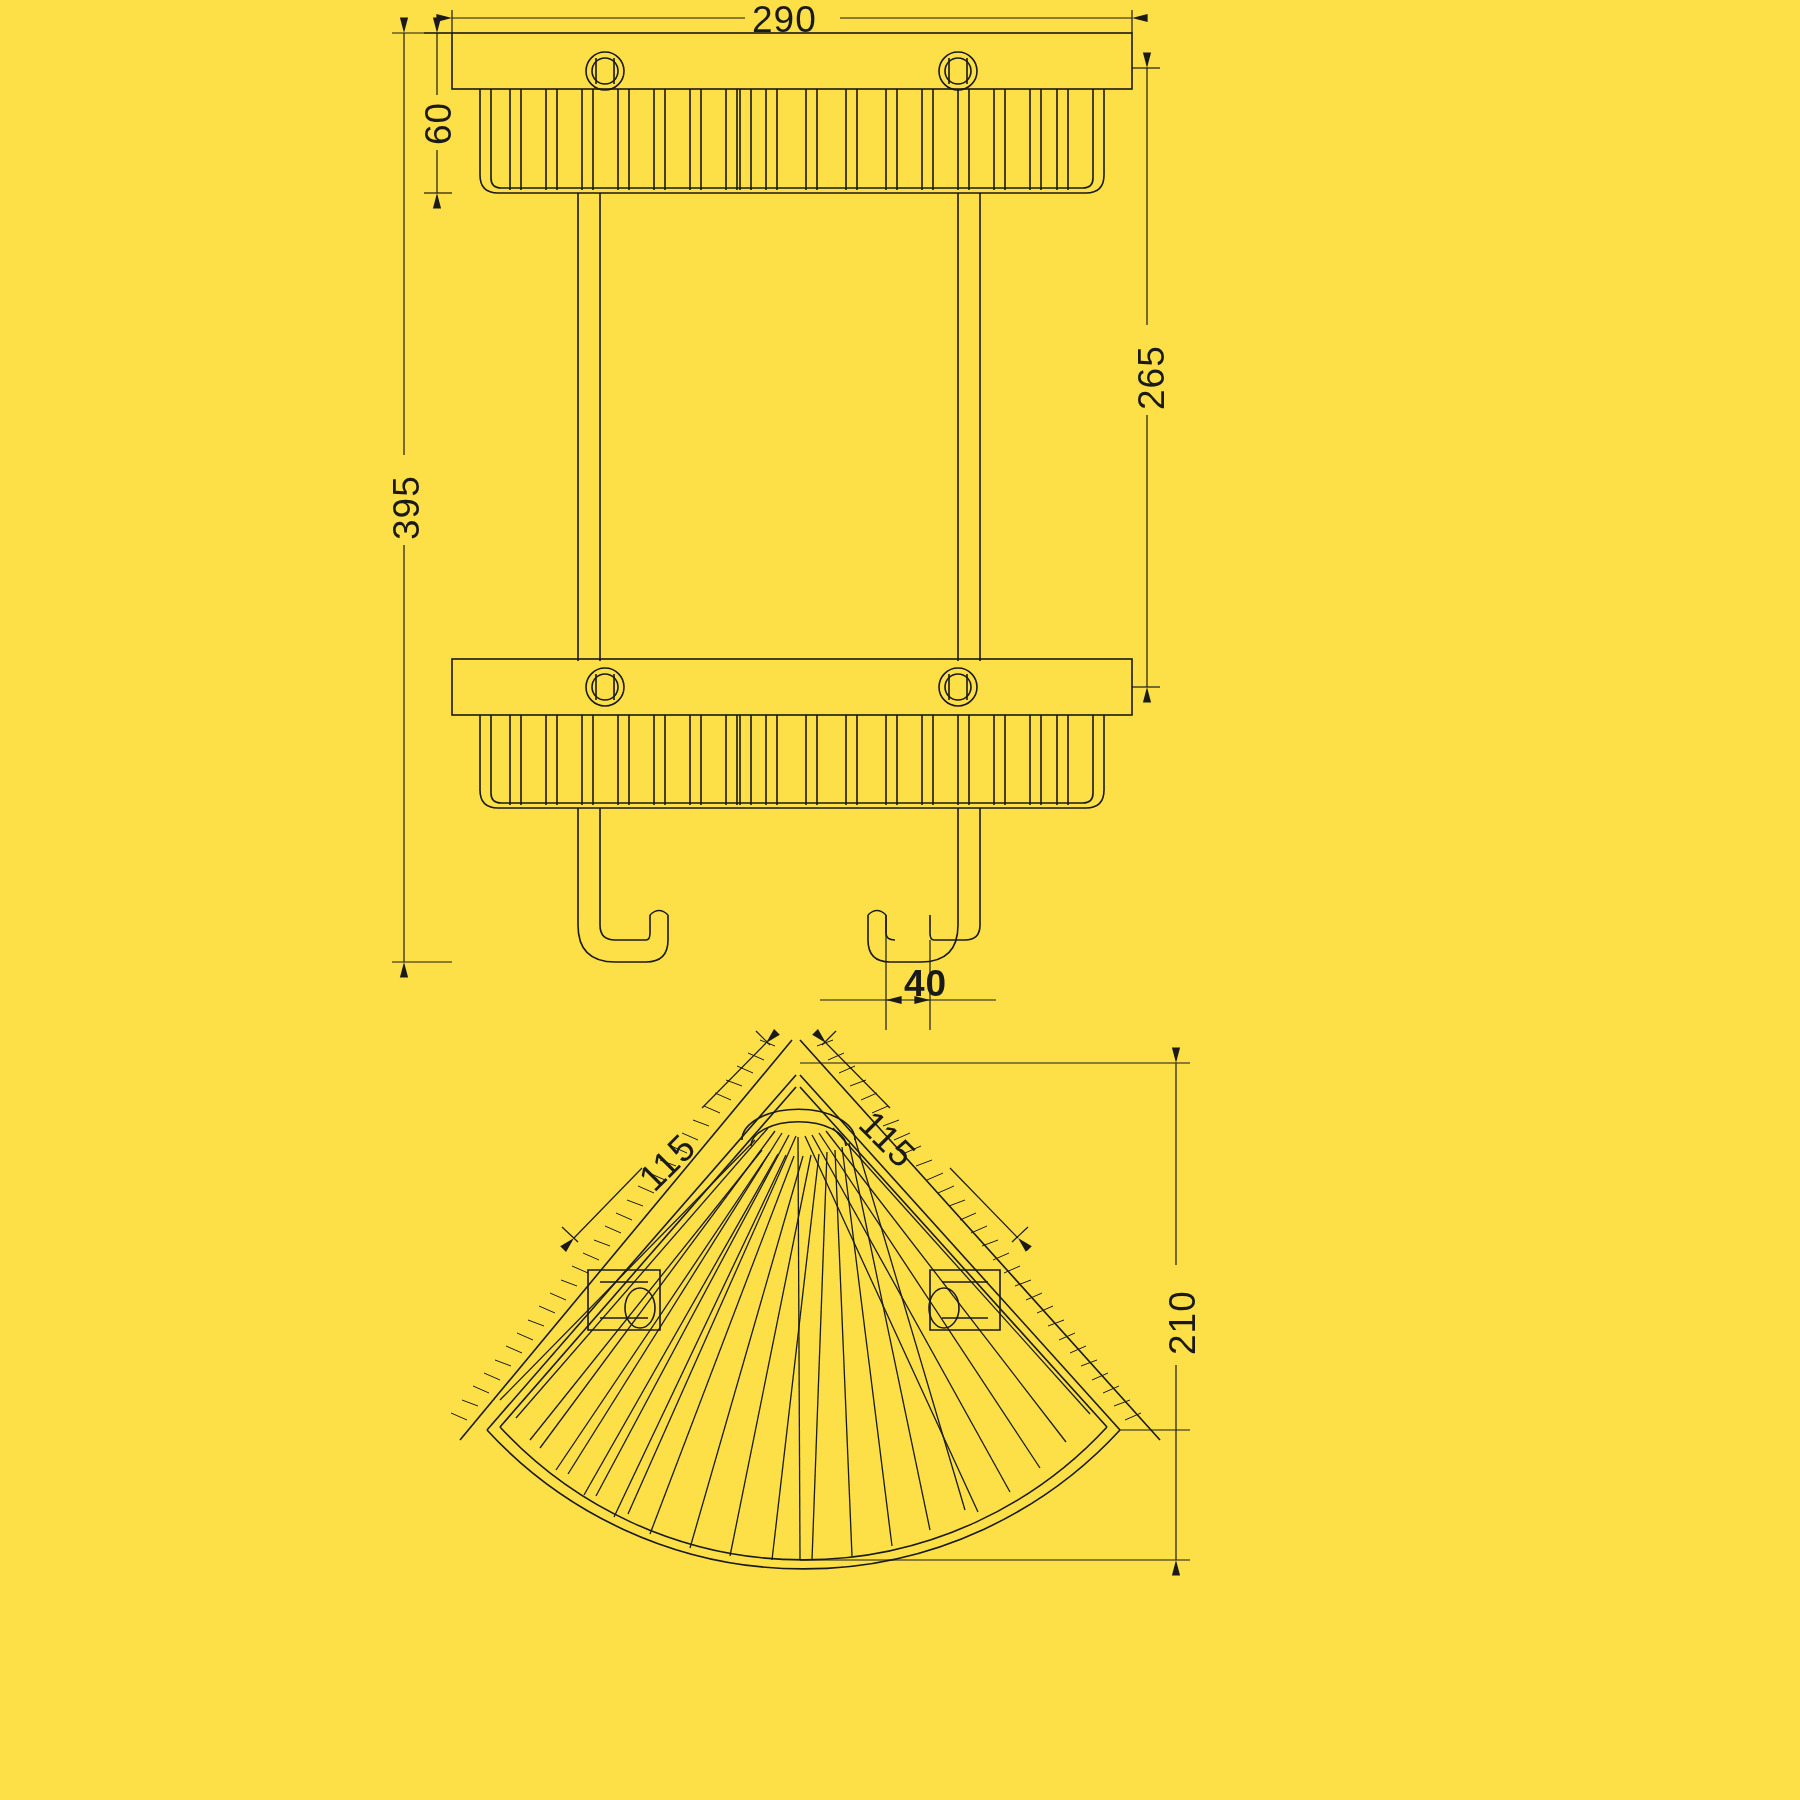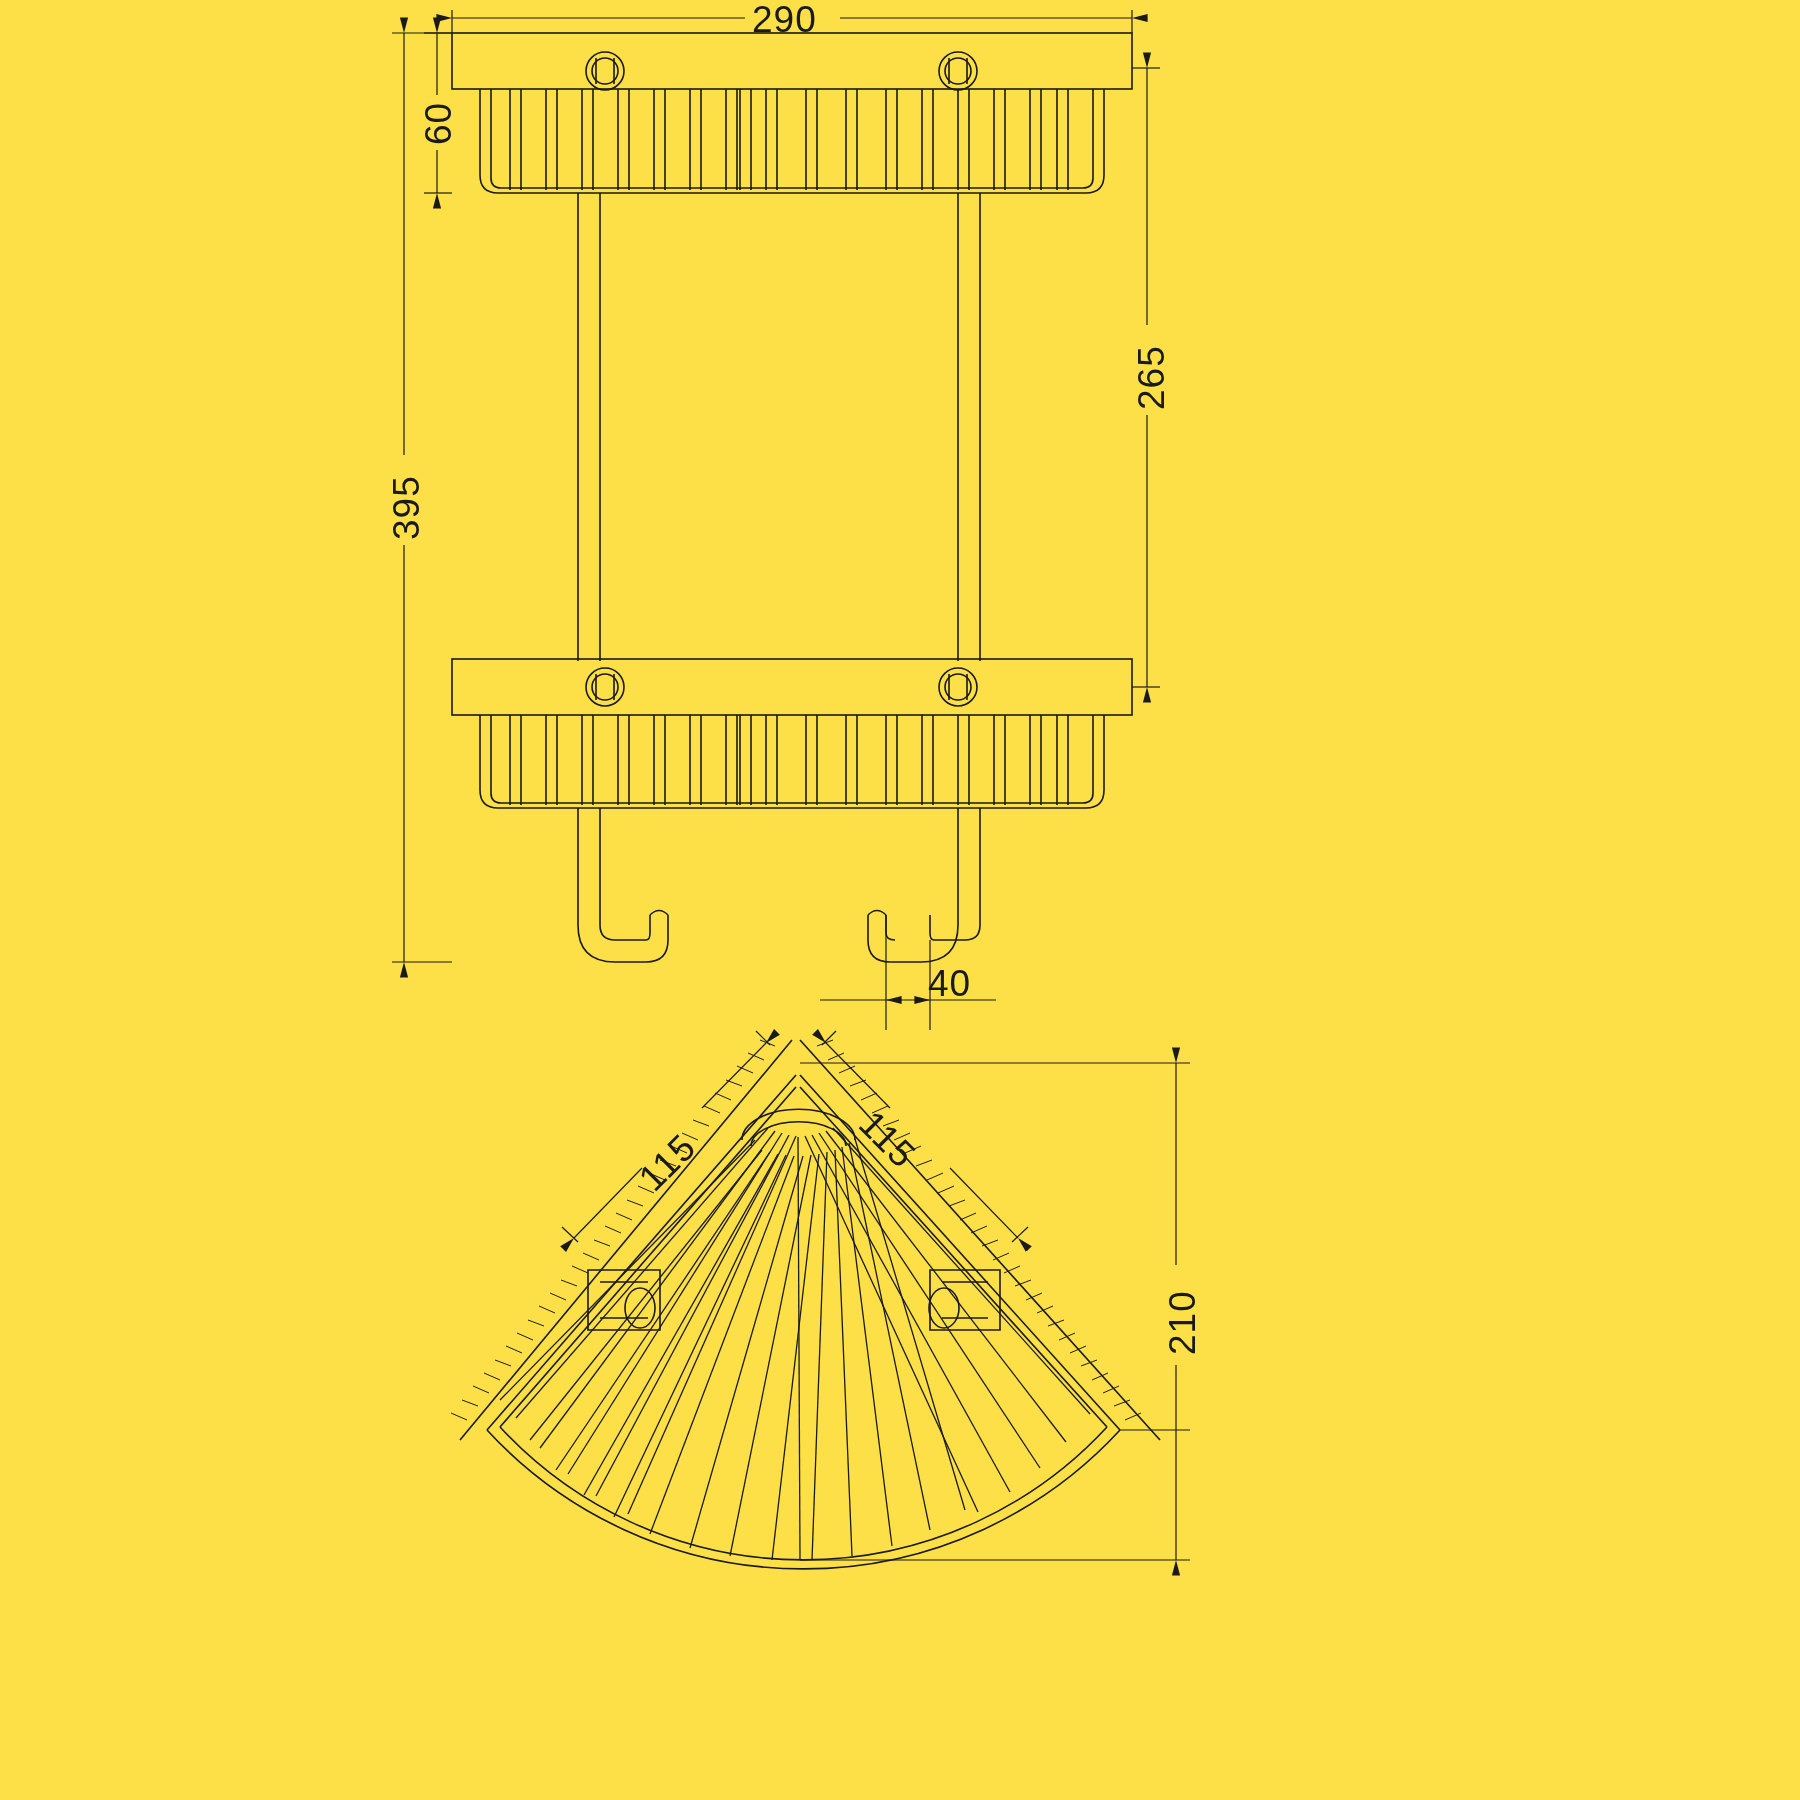--- a/index.html
+++ b/index.html
@@ -312,21 +312,21 @@
   </svg>
 
   <div class="dim-label" style="left:752px; top:-1px;">290</div>
 
   <div class="dim-label rot90" style="left:418px; top:145px;">60</div>
 
   <div class="dim-label rot90" style="left:386px; top:540px;">395</div>
 
   <div class="dim-label rot90" style="left:1131px; top:410px;">265</div>
 
-  <div class="dim-label" style="left:928px; top:963px;">40</div>
+  <div class="dim-label" style="left:904px; top:963px;font-weight:bold;">40</div>
 
   <div class="dim-label rot45" style="left:631px; top:1170px;">115</div>
 
   <div class="dim-label rot315" style="left:880px; top:1103px;">115</div>
 
   <div class="dim-label rot90" style="left:1162px; top:1355px;">210</div>
 
 </div>
 
 </body></html>

